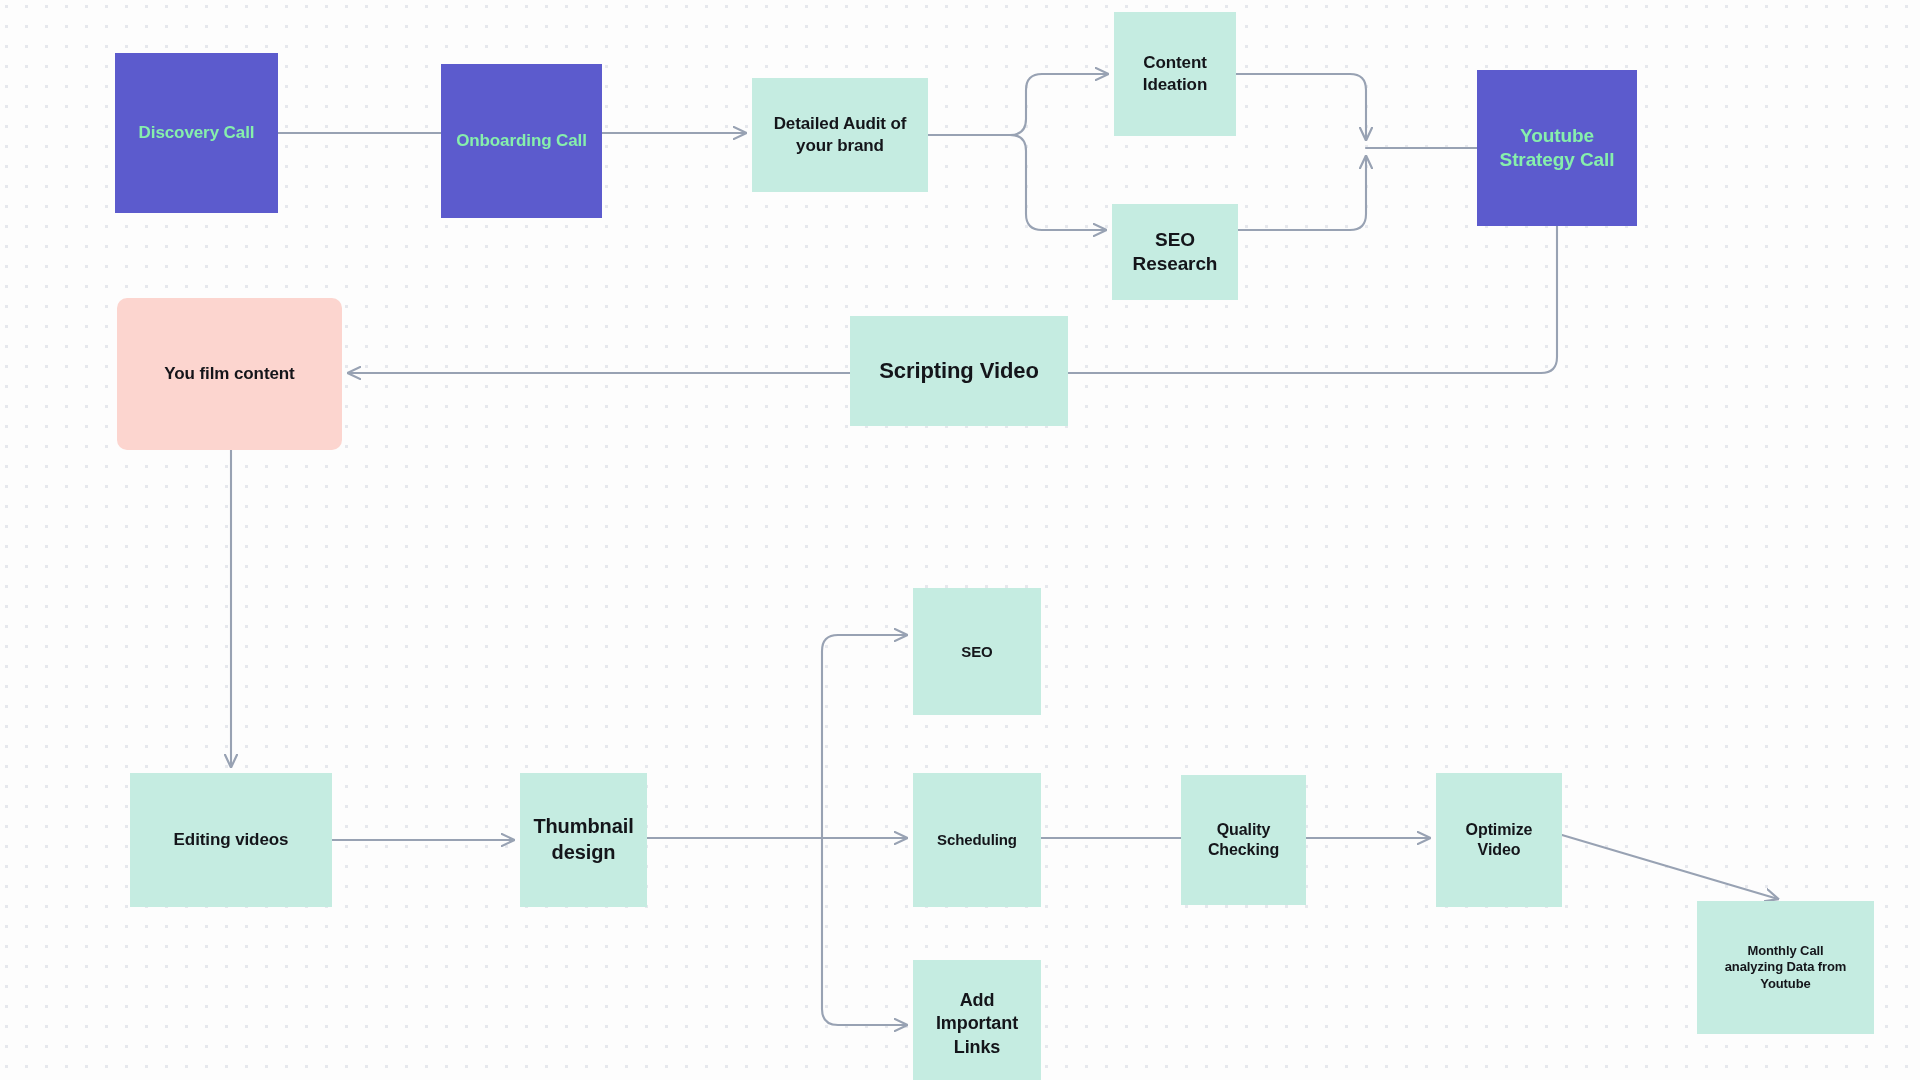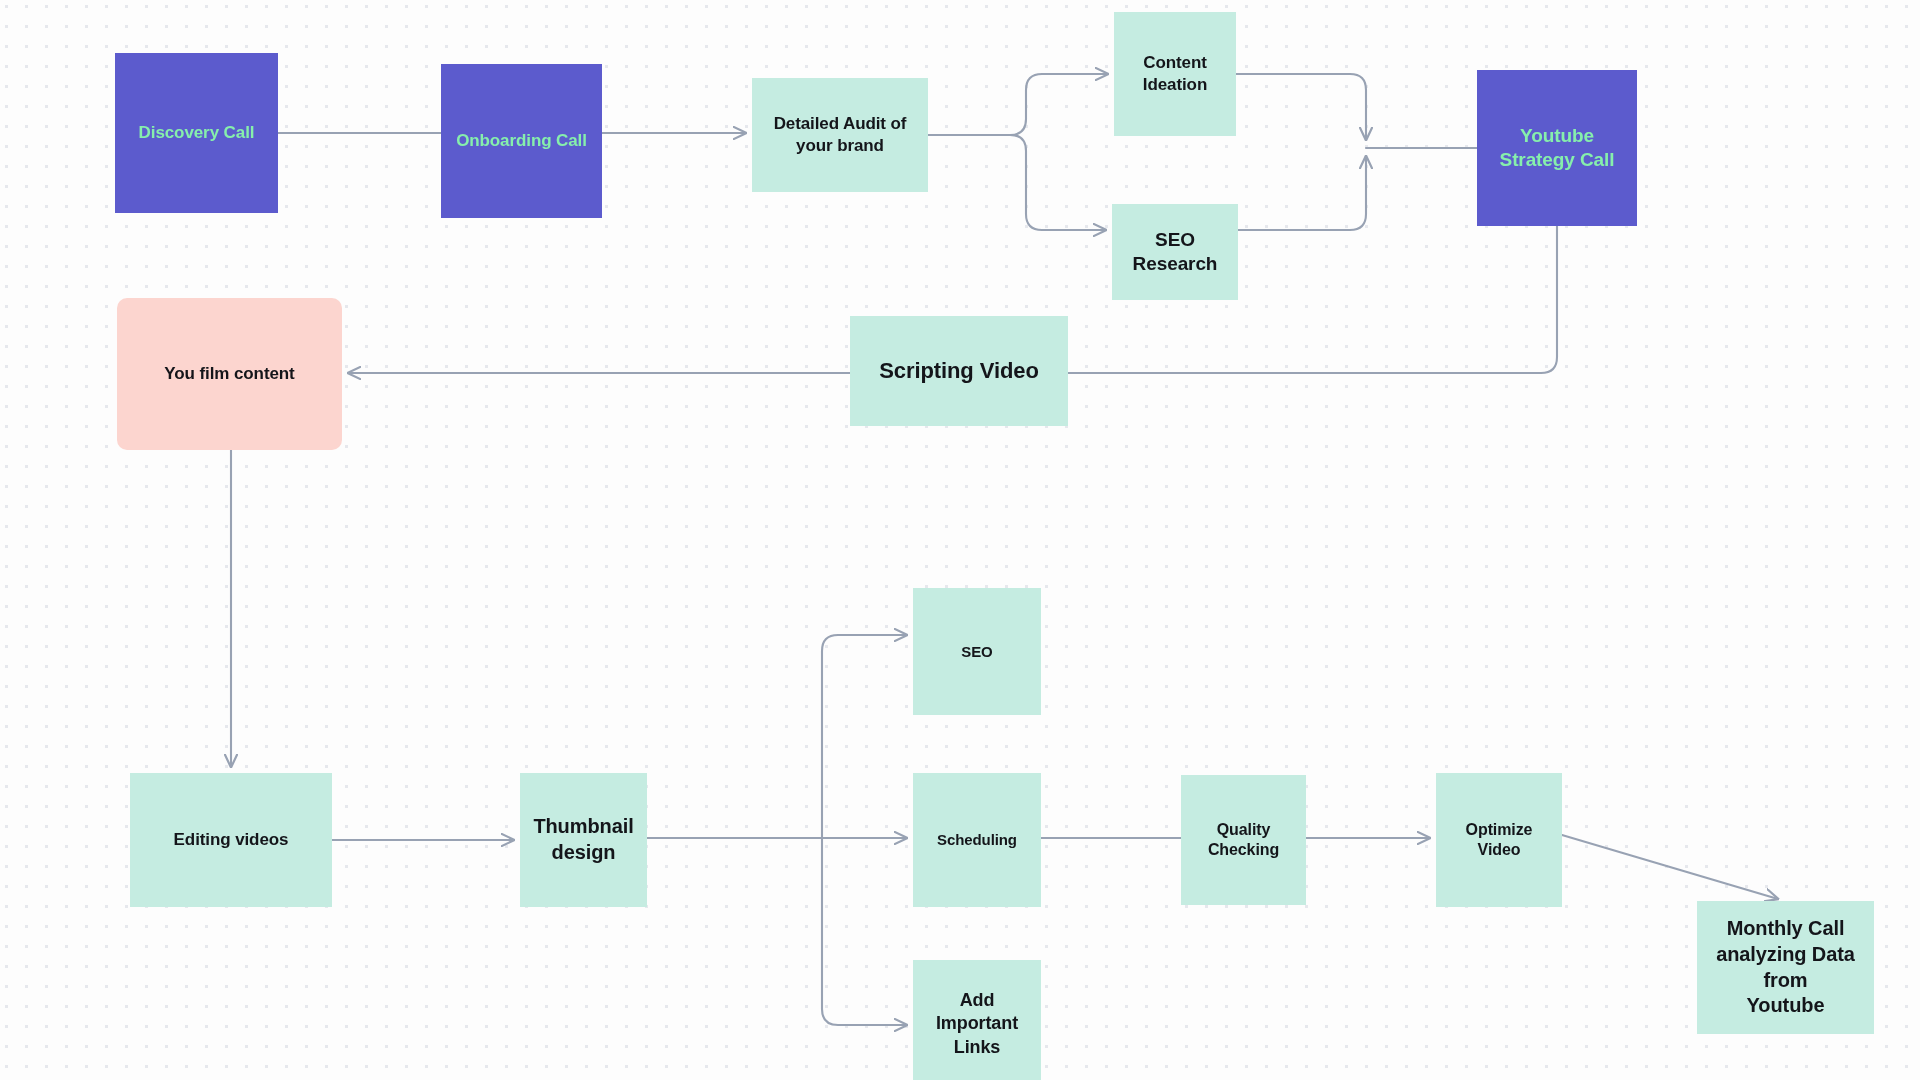--- a/index.html
+++ b/index.html
@@ -120,18 +120,18 @@
       <div class="node teal" style="left: 520px; top: 773px; width: 127px; height: 134px; font-size: 20px;">Thumbnail
 design</div>
       <div class="node teal" style="left: 913px; top: 588px; width: 128px; height: 127px; font-size: 15px;">SEO</div>
       <div class="node teal" style="left: 913px; top: 773px; width: 128px; height: 134px; font-size: 15px;">Scheduling</div>
       <div class="node teal" style="left: 913px; top: 960px; width: 128px; height: 128px; font-size: 18px;">Add Important
 Links</div>
       <div class="node teal" style="left: 1181px; top: 775px; width: 125px; height: 130px; font-size: 16px;">Quality
 Checking</div>
       <div class="node teal" style="left: 1436px; top: 773px; width: 126px; height: 134px; font-size: 16px; text-align: center;">Optimize
 Video</div>
-      <div class="node teal" style="left: 1697px; top: 901px; width: 177px; height: 133px; font-size: 20px;">Monthly Call
+      <div class="node teal" style="left: 1697px; top: 901px; width: 177px; height: 133px; font-size: 13px;">Monthly Call
 analyzing Data from
 Youtube</div>
     </div>
 
 </div>
 
 </body></html>

